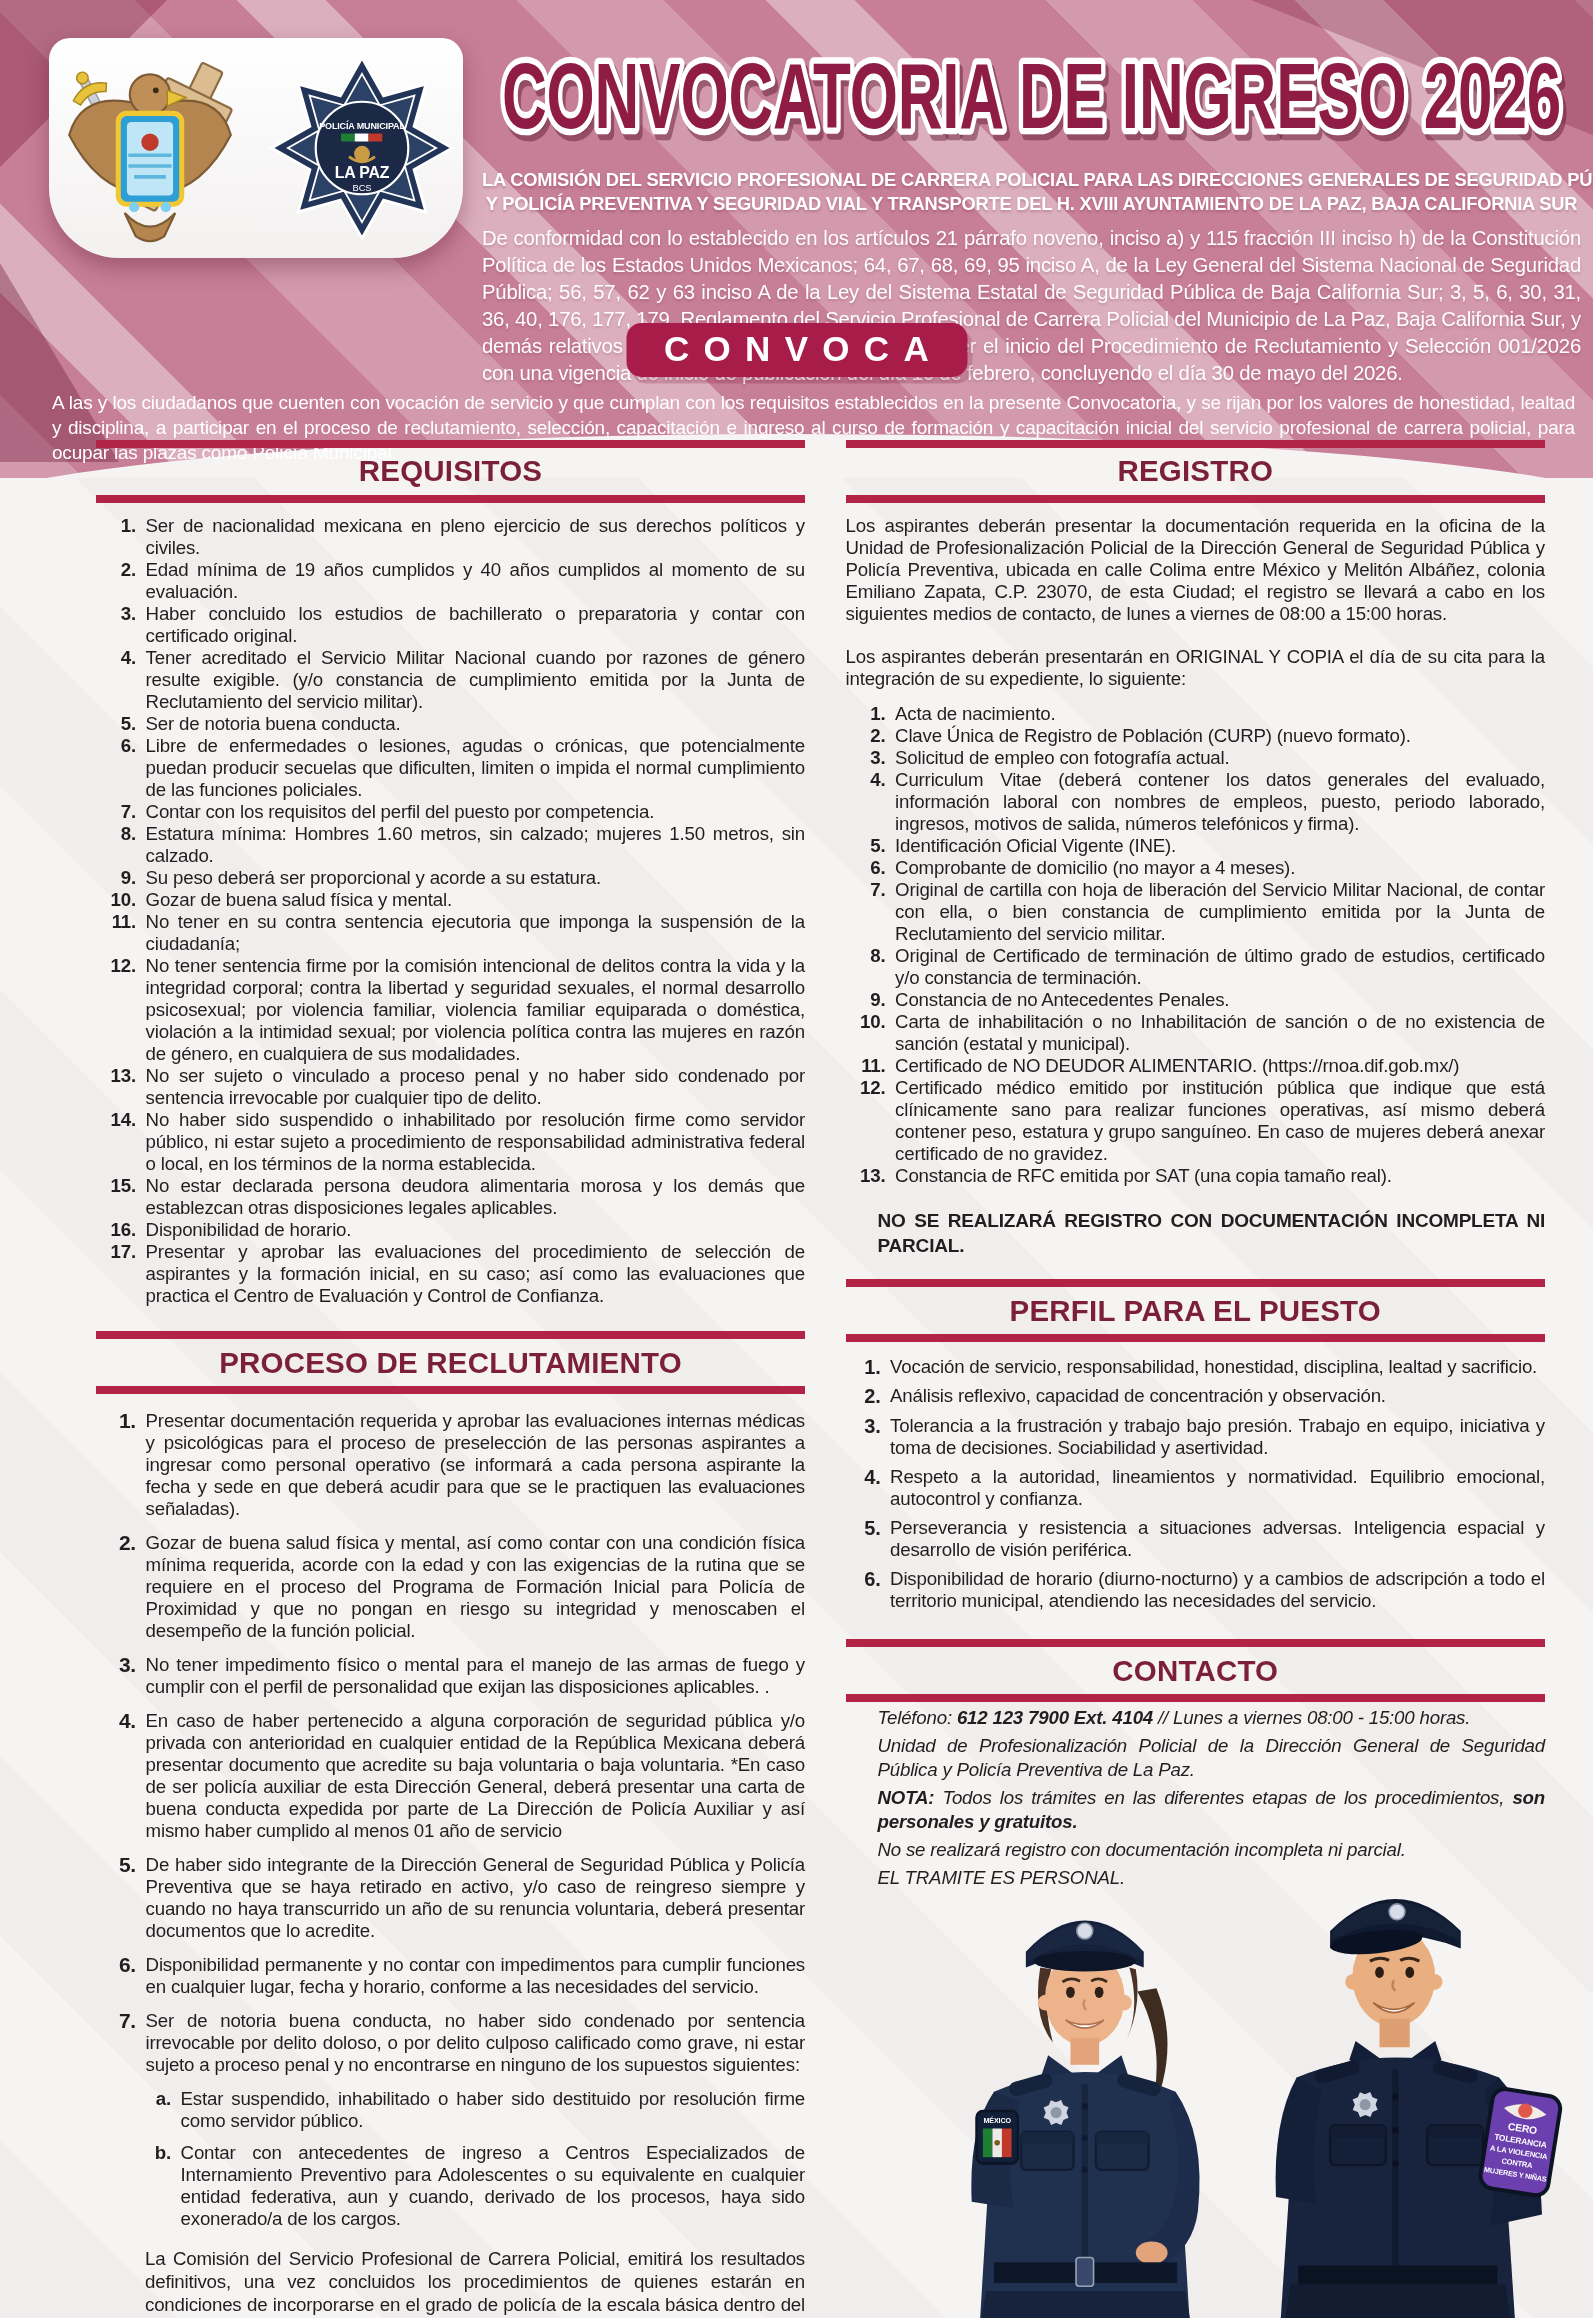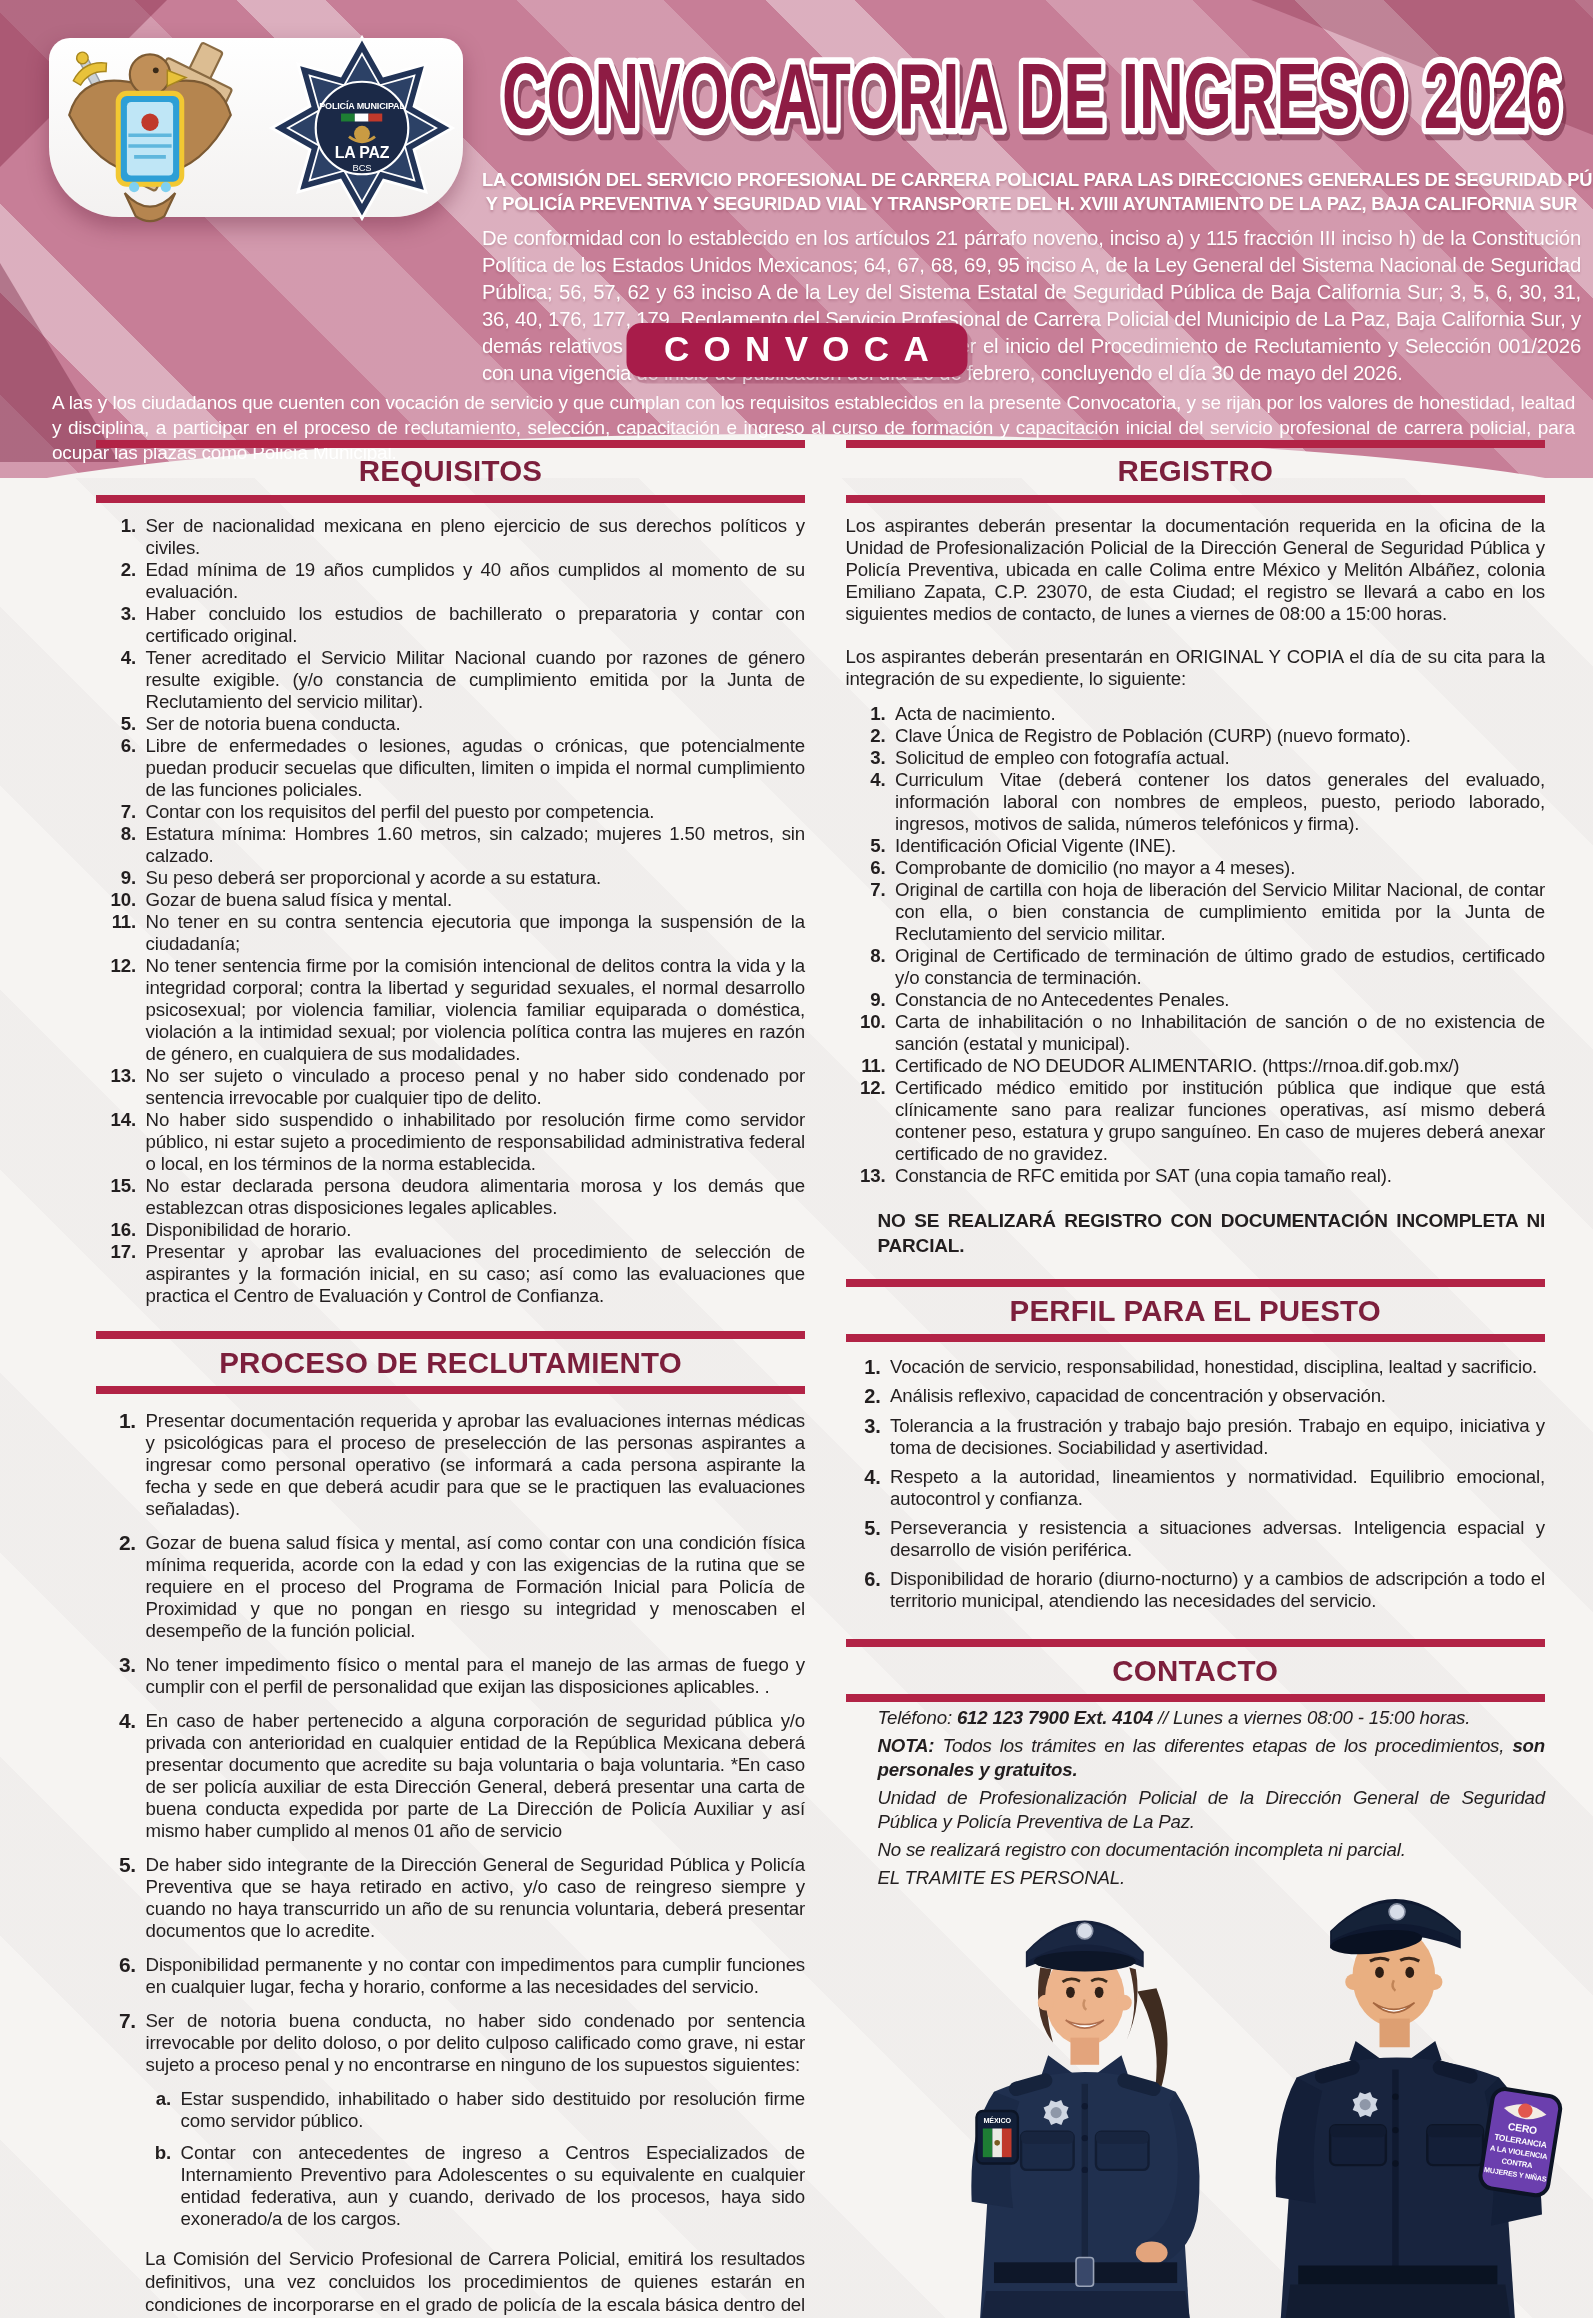--- a/index.html
+++ b/index.html
@@ -15,21 +15,21 @@
   .acc{position:absolute;pointer-events:none;}
   .acc1{left:0;top:0;width:167px;height:167px;background:rgba(125,30,60,.38);clip-path:polygon(0 0,100% 0,0 100%);}
   .acc2{right:0;top:0;width:342px;height:135px;background:rgba(125,30,60,.30);clip-path:polygon(0 0,100% 0,100% 100%);}
   .acc3{left:0;top:263px;width:119px;height:199px;background:rgba(110,25,55,.38);clip-path:polygon(0 0,100% 100%,0 100%);}
   .panel-curve{position:absolute;left:-96px;top:434px;width:1784px;height:96px;background:#f6f4f2;border-radius:50% 50% 0 0 / 100% 100% 0 0;}
   .panel{
     position:absolute;left:0;top:478px;width:1593px;height:1841px;background:#f6f4f2;
     background-image:repeating-linear-gradient(45deg, rgba(150,140,146,0.06) 0 127px, rgba(0,0,0,0) 127px 271px);
   }
   .logo-card{
-    position:absolute;left:49px;top:38px;width:414px;height:179px;
+    position:absolute;left:49px;top:38px;width:414px;height:220px;
     background:linear-gradient(180deg,#ffffff 0%,#f3f1f0 100%);
     border-radius:21px 21px 70px 70px;
     box-shadow:0 9.6px 21px rgba(90,20,45,.35);
     display:flex;align-items:center;justify-content:center;gap:24px;z-index:4;
   }
   .header-right{position:absolute;left:482px;top:32px;width:1099px;z-index:3;}
   .title-svg{display:block;width:1099px;height:134px;}
   .subtitle{margin-top:1.6px;text-align:center;color:#fff;font-weight:bold;font-size:18.3px;line-height:24px;white-space:nowrap;text-shadow:0 1.6px 2.4px rgba(90,15,40,.25);}
   .legal{margin:9.6px 0 0;color:#fff;font-size:20.3px;line-height:27px;text-align:justify;text-shadow:0 1.6px 2.4px rgba(90,15,40,.2);}
   .convoca-box{
@@ -407,26 +407,26 @@
       <div class="bar"></div>
       <h2>CONTACTO</h2>
       <div class="bar"></div>
     </div>
     <div class="contact">
       <p>
         <span>Teléfono:</span>
         <span class="b">612 123 7900 Ext. 4104</span>
         <span>// Lunes a viernes 08:00 - 15:00 horas.</span>
       </p>
+      <p class="just">Unidad de Profesionalización Policial de la Dirección General de Seguridad Pública y Policía Preventiva de La Paz.</p>
       <p class="just">
         <span class="b">NOTA:</span>
         <span>Todos los trámites en las diferentes etapas de los procedimientos,</span>
         <span class="b">son personales y gratuitos.</span>
       </p>
-      <p class="just">Unidad de Profesionalización Policial de la Dirección General de Seguridad Pública y Policía Preventiva de La Paz.</p>
       <p>No se realizará registro con documentación incompleta ni parcial.</p>
       <p>EL TRAMITE ES PERSONAL.</p>
     </div>
   </div>
 
   <svg class="officers" viewBox="0 0 860 591">
 
     <g>
       <path d="M298,180 Q338,252 312,342 Q354,256 322,176 Z" fill="#3f2c20"></path>
       <path d="M176,150 Q166,212 192,244 Q178,192 190,152 Z" fill="#4a3226"></path>

